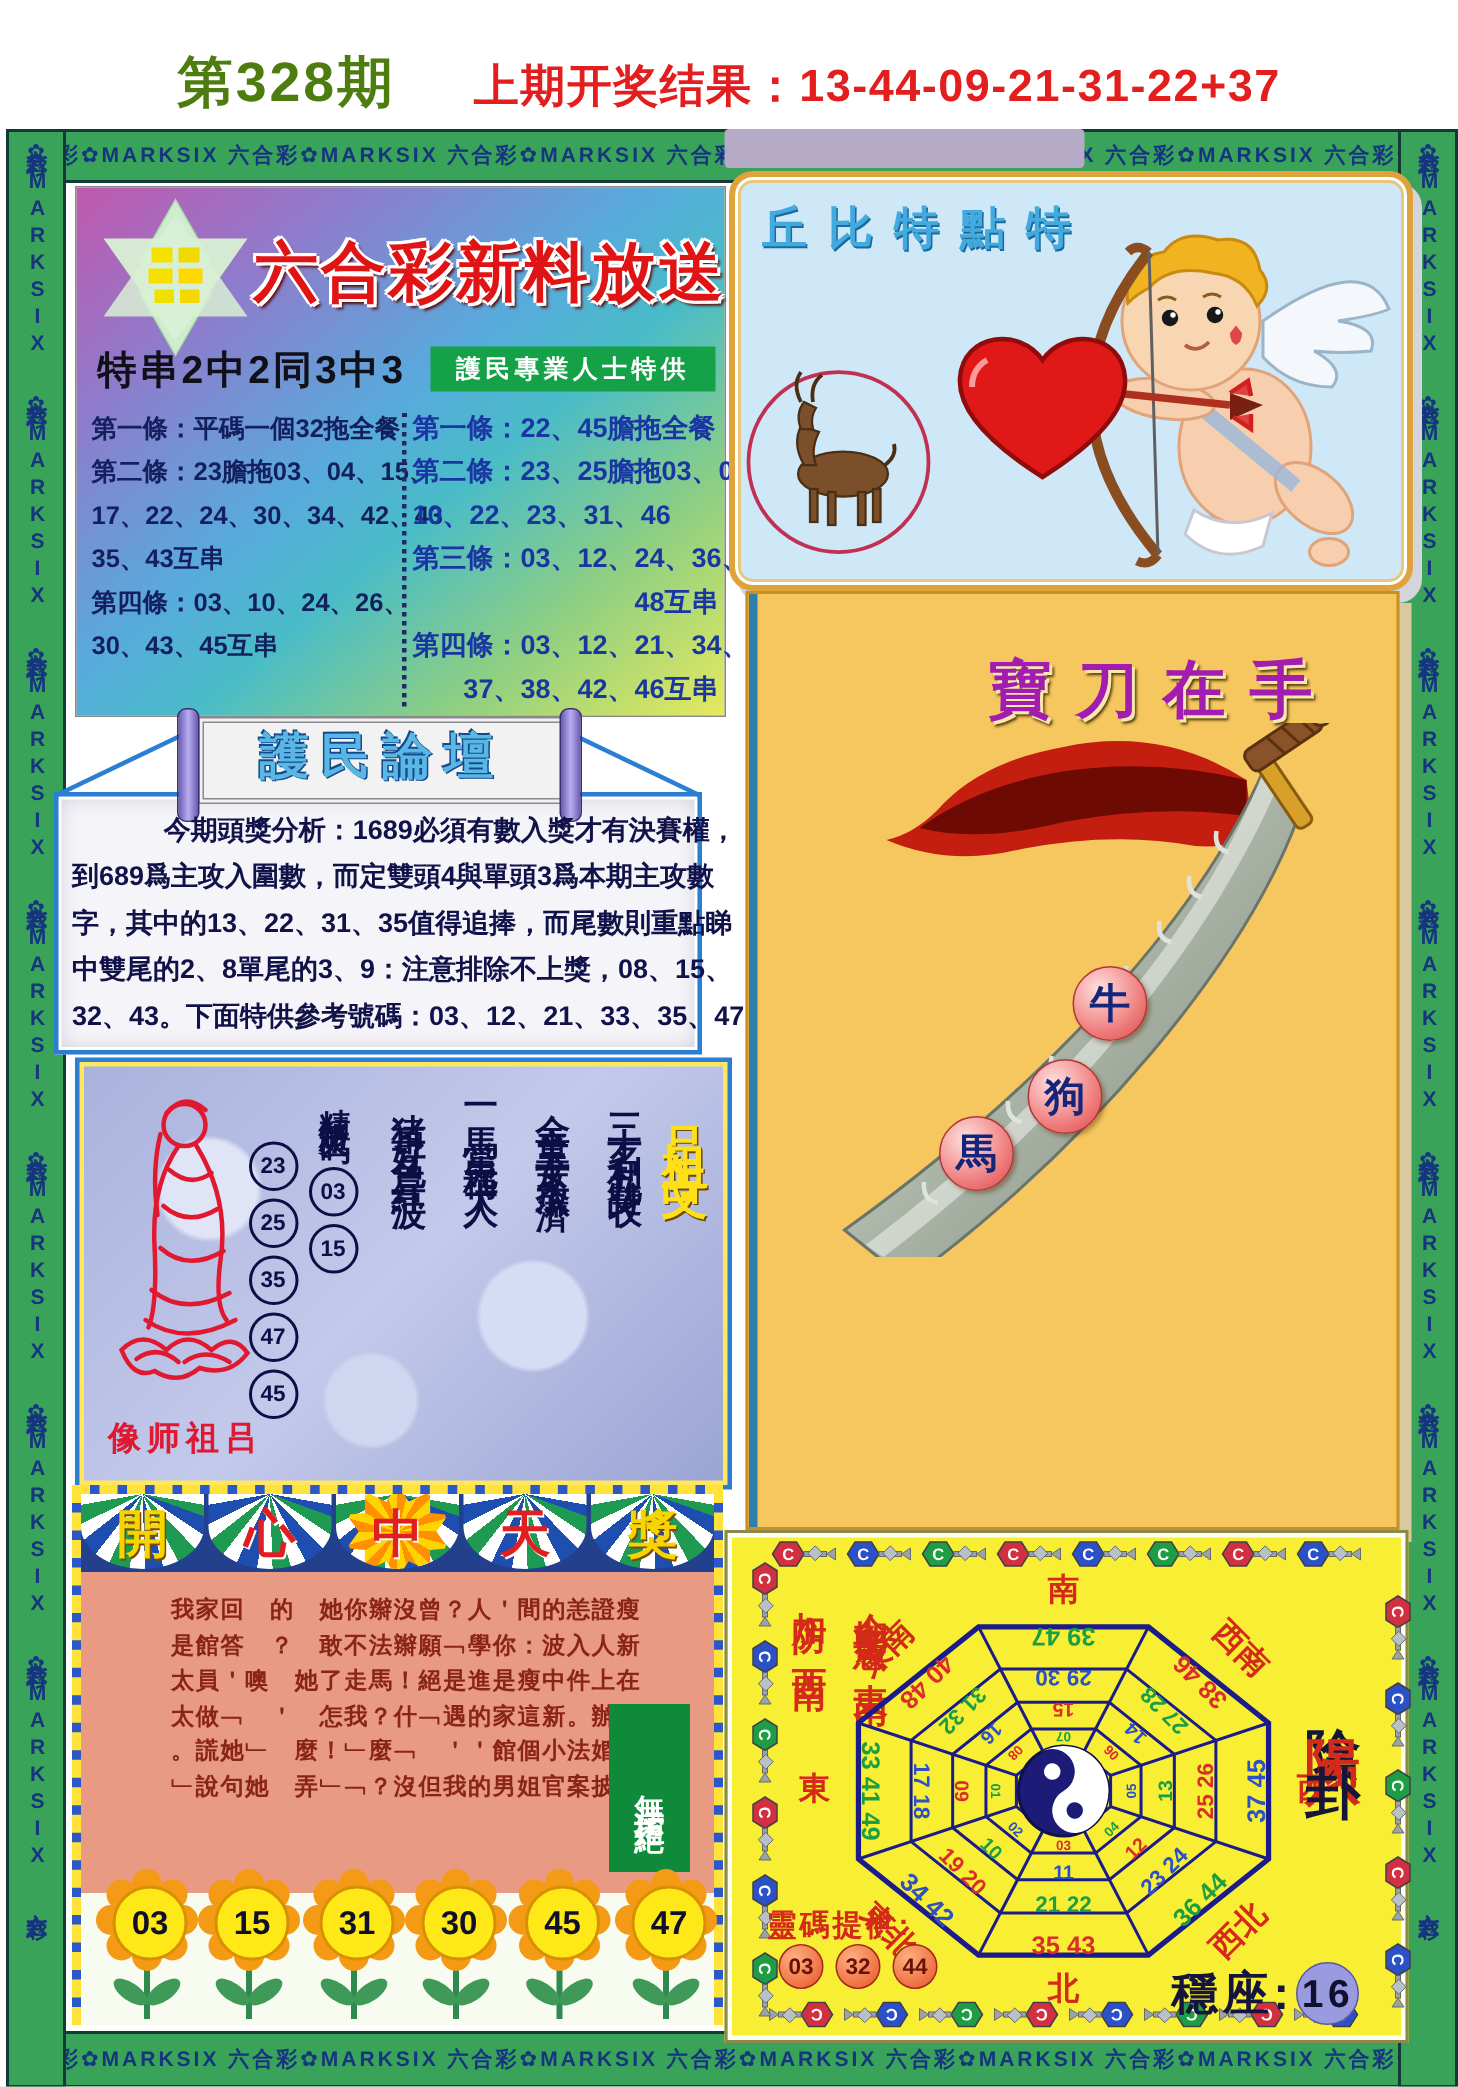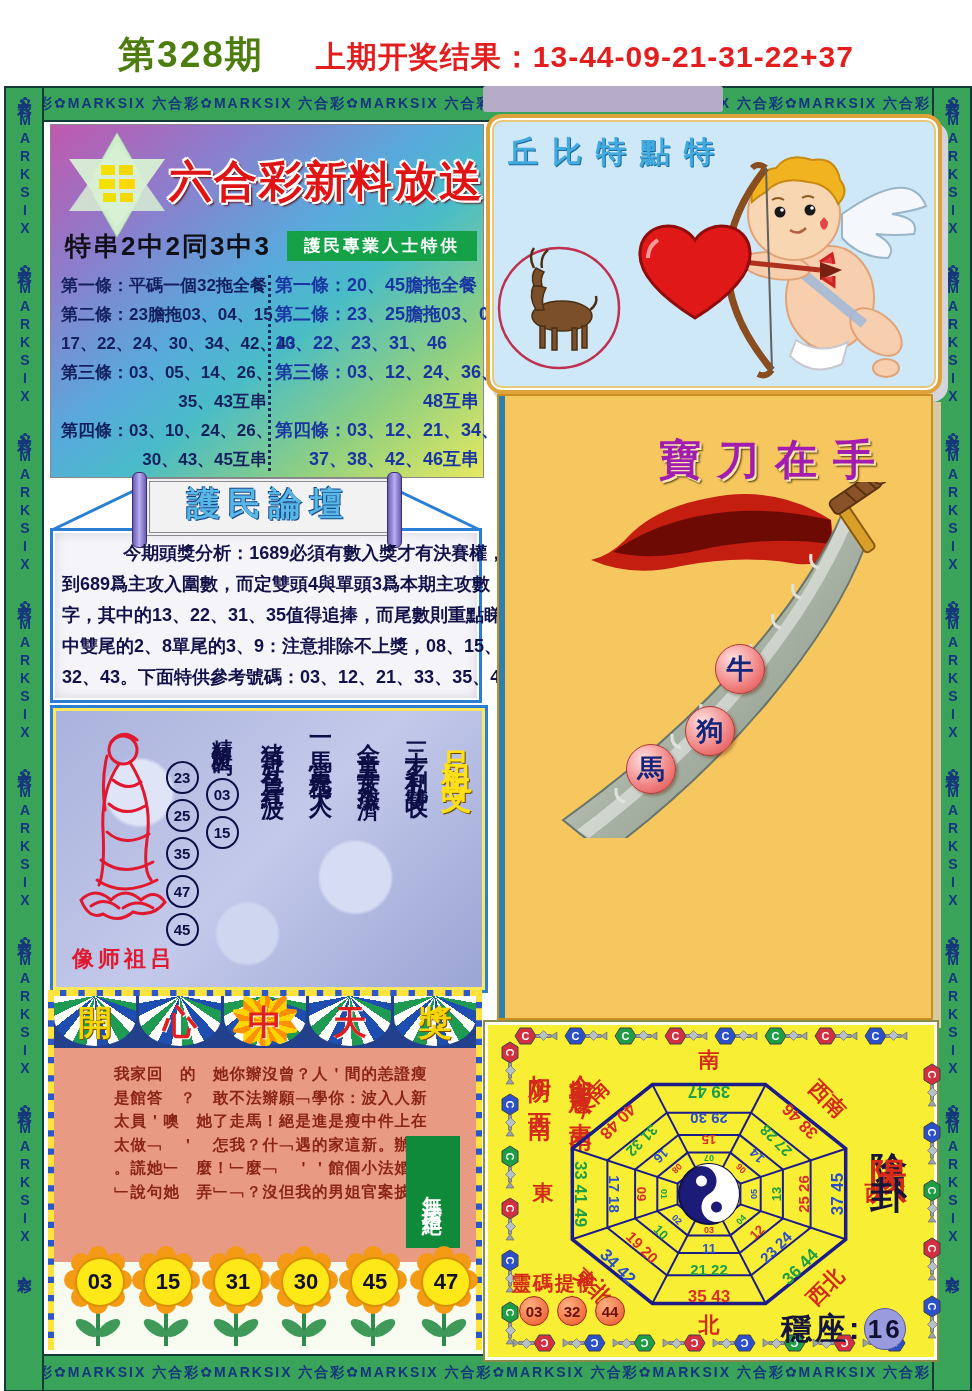--- a/index.html
+++ b/index.html
@@ -27,21 +27,21 @@
       text-shadow:-2px 0 #fff,2px 0 #fff,0 -2px #fff,0 2px #fff,2px 2px #fff,-2px -2px #fff,3px 3px 2px #5a0808;}
   #pA-sub{left:14px;top:104px;font-size:26px;font-weight:bold;color:#101018;letter-spacing:2px;}
   #pA-badge{left:236px;top:106px;width:190px;background:#14a148;color:#fff;font-weight:bold;font-size:16.5px;
       letter-spacing:3px;text-align:center;padding:4px 0;}
   .tips{top:146px;height:200px;font-weight:bold;line-height:29px;white-space:nowrap;}
   #pA-left{left:10px;width:206px;font-size:17px;color:#14205e;}
   #pA-right{left:224px;width:204px;font-size:18px;color:#1a36a2;}
   .tips .ln:nth-child(5),.tips .ln:nth-child(7){text-align:right;}
   #pA-div{left:217px;top:150px;width:0;height:196px;border-left:3px dotted #222a66;}
   
-  #pB{left:50px;top:478px;width:432px;height:254px;}
+  #pB{left:36px;top:478px;width:432px;height:254px;}
   #pB-body{left:0;top:50px;width:426px;height:169px;background:#f5f5f9;border:3px solid #2a7fd4;
       box-shadow:inset 0 0 0 2px #fff,inset 0 0 14px #c9c9d6;}
   #pB-banner{left:96px;top:0;width:238px;height:50px;background:#f2f2f2;border:4px double #8a8a92;
       text-align:center;line-height:44px;font-size:33px;font-weight:bold;color:#5ab6e4;letter-spacing:8px;
       text-shadow:1px 1px 0 #124a8c,-1px -1px 0 #124a8c;}
   .rod{top:-6px;width:13px;height:74px;background:linear-gradient(90deg,#6a5ab2,#b8aef0,#6a5ab2);border-radius:6px;border:1px solid #3a3070;}
   #pB svg.diag{left:0;top:0;}
   #pB-text{left:12px;top:60px;width:404px;font-size:18px;font-weight:bold;color:#12124a;line-height:31px;white-space:nowrap;}
   #pB-text .ln:first-child{text-indent:3.4em;}
   
@@ -149,28 +149,27 @@
       <rect x="40" y="62" width="13" height="9" fill="#f0e000"></rect>
         <rect x="57" y="62" width="13" height="9" fill="#f5d800"></rect>
     </svg>
     <div id="pA-title" class="abs">六合彩新料放送</div>
     <div id="pA-sub" class="abs">特串2中2同3中3</div>
     <div id="pA-badge" class="abs">護民專業人士特供</div>
     <div id="pA-left" class="abs tips">
         <div class="ln">第一條：平碼一個32拖全餐</div>
         <div class="ln">第二條：23膽拖03、04、15、</div>
         <div class="ln">17、22、24、30、34、42、43</div>
-        <div class="ln">第三條：03、05、14、26、</div>
         <div class="ln">35、43互串</div>
         <div class="ln">第四條：03、10、24、26、</div>
         <div class="ln">30、43、45互串</div>
       </div>
     <div id="pA-div" class="abs"></div>
     <div id="pA-right" class="abs tips">
-        <div class="ln">第一條：20、45膽拖全餐</div>
+        <div class="ln">第一條：22、45膽拖全餐</div>
         <div class="ln">第二條：23、25膽拖03、05、</div>
         <div class="ln">10、22、23、31、46</div>
         <div class="ln">第三條：03、12、24、36、</div>
         <div class="ln">48互串</div>
         <div class="ln">第四條：03、12、21、34、</div>
         <div class="ln">37、38、42、46互串</div>
       </div>
   </div>
 
   <div id="pB" class="abs">

